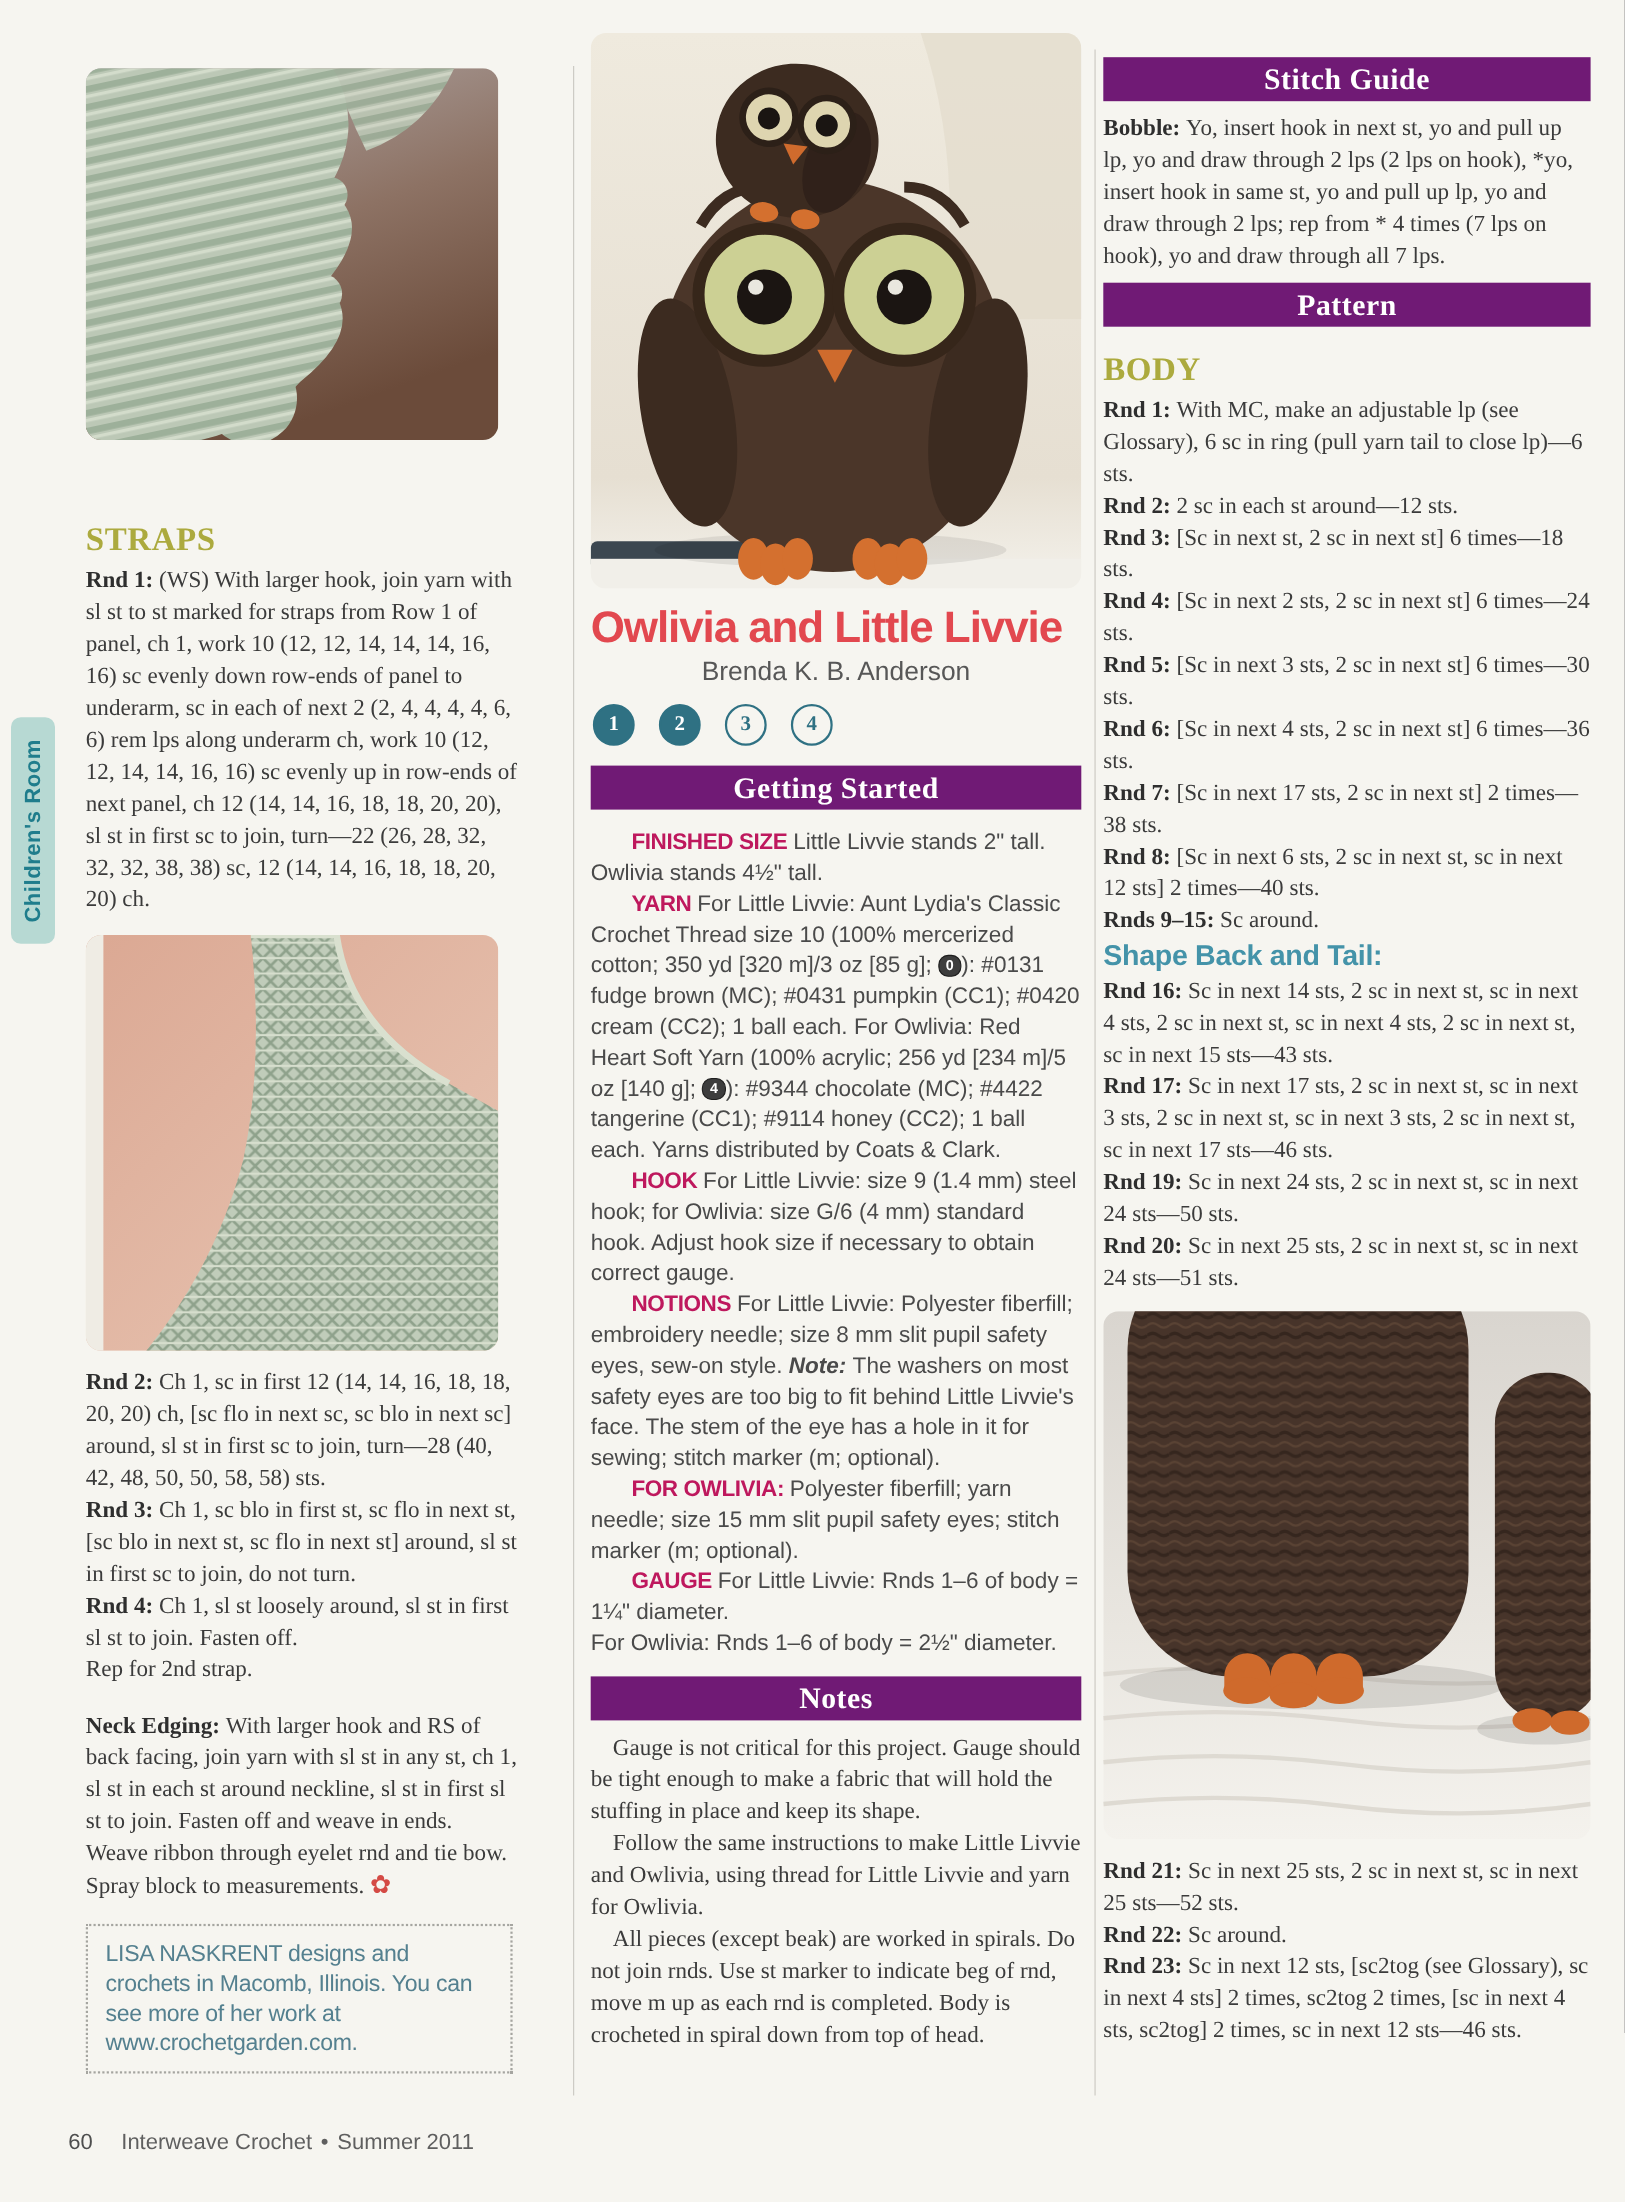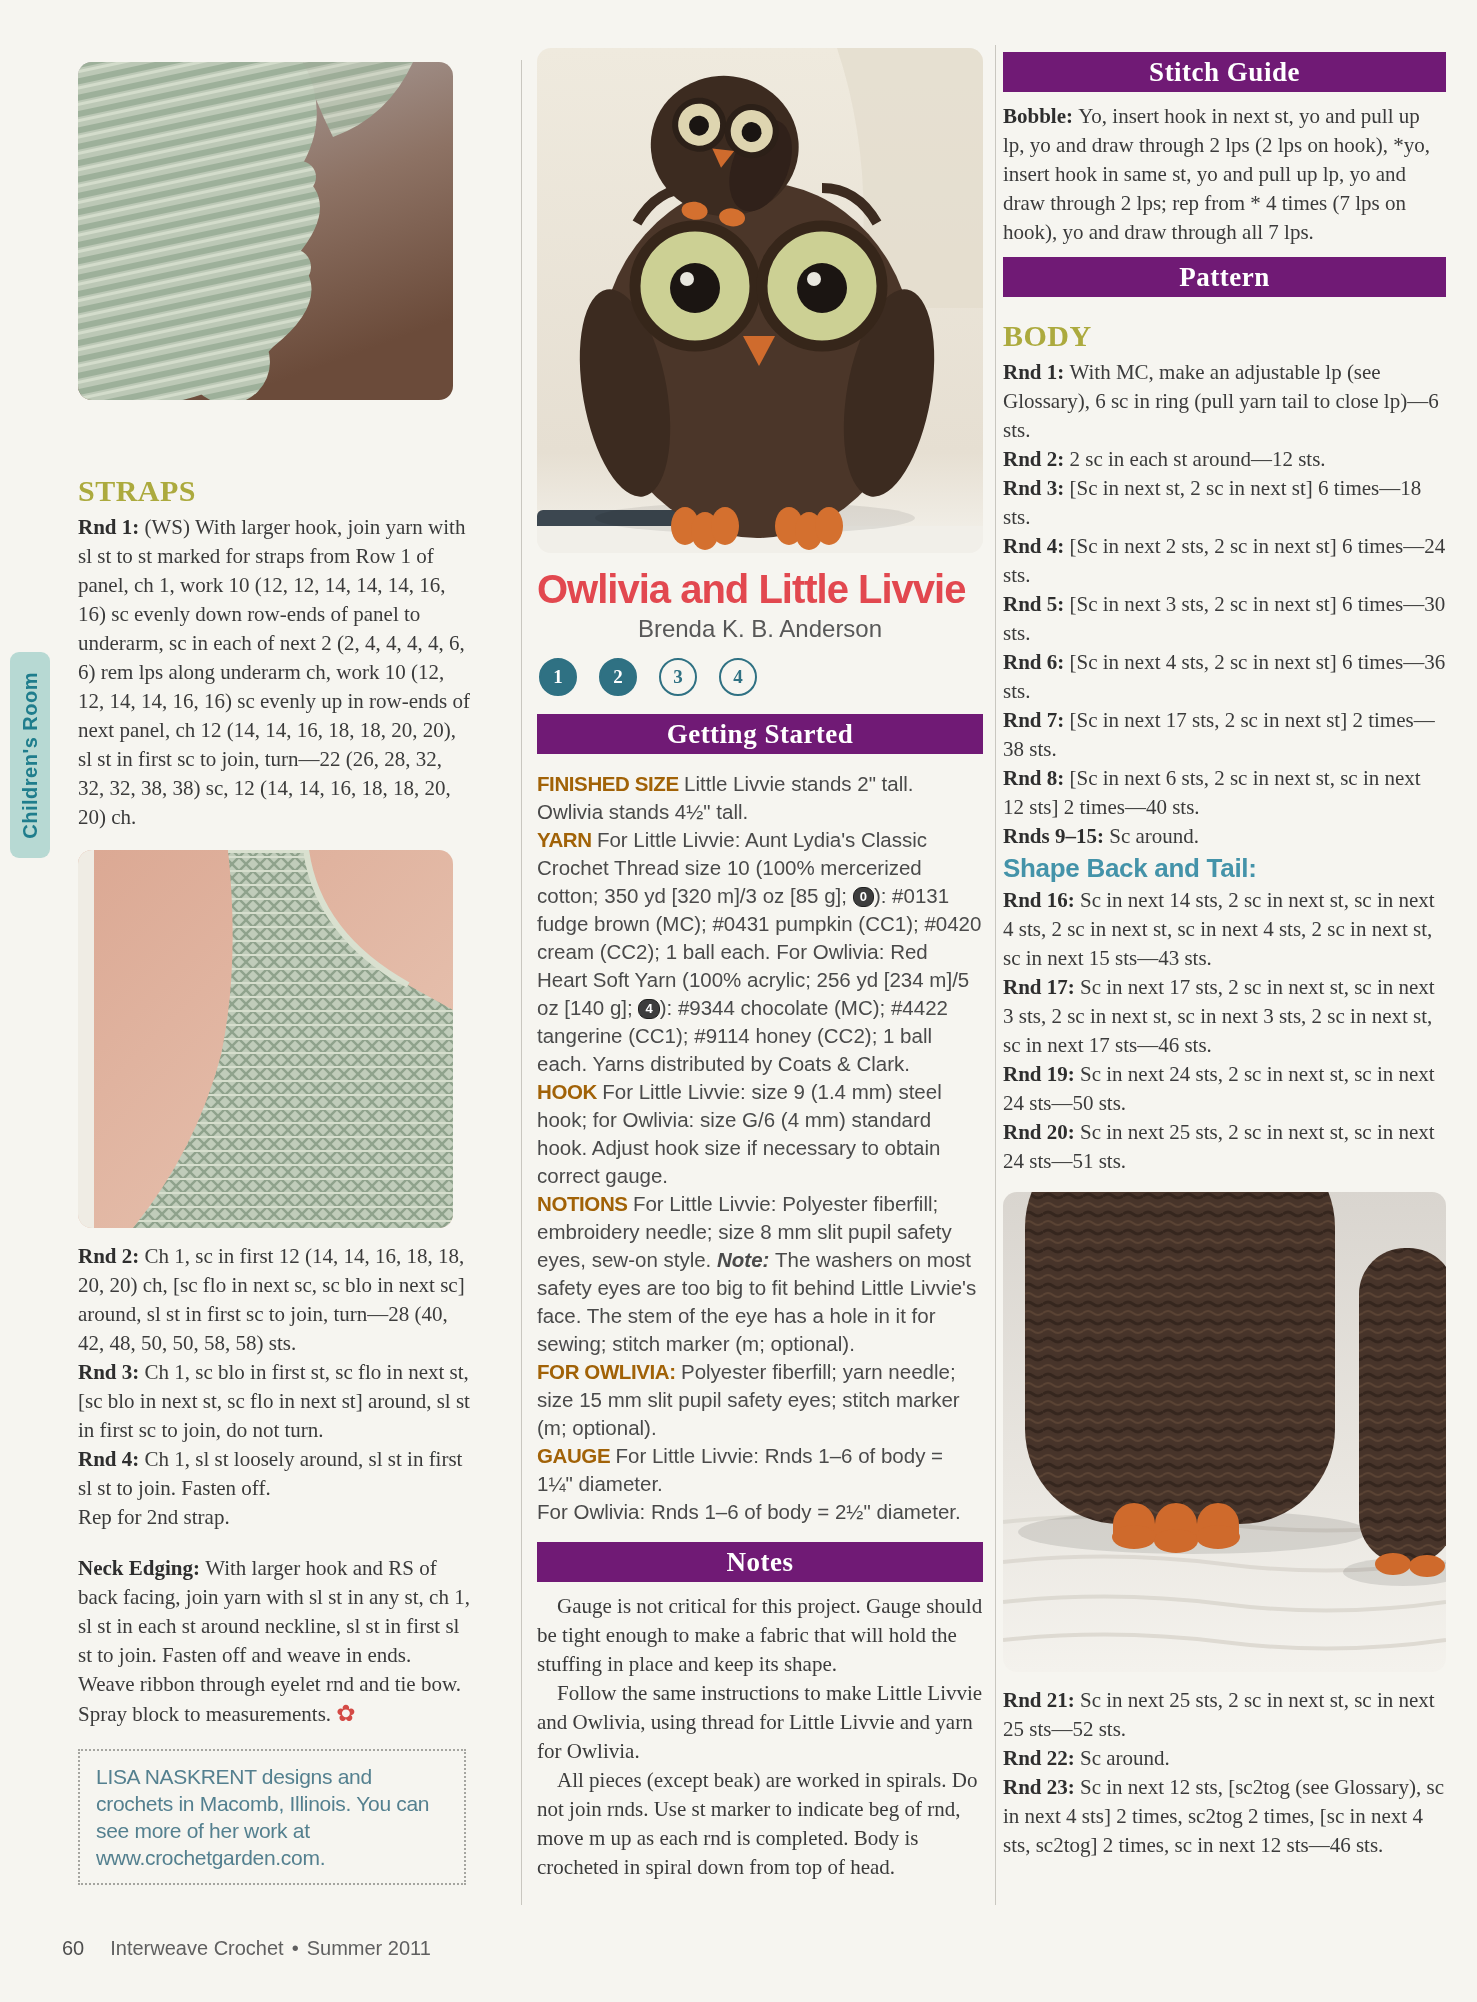--- a/index.html
+++ b/index.html
@@ -3,21 +3,21 @@
 <meta charset="utf-8">
 <style>
   html,body{margin:0;padding:0;background:#8a8a8a;}
   #page{position:relative;width:1477px;height:2002px;background:#f6f5f0;overflow:hidden;
         font-family:"Liberation Serif",serif;color:#3b3b3b;}
   
   .vdivider{position:absolute;width:1px;background:#c9c7c0;}
   #divider-lm{left:521px;top:60px;height:1845px;}
   #divider-mr{left:995px;top:45px;height:1860px;}
   #left-col{position:absolute;left:78px;top:62px;width:392px;}
-  #mid-col{position:absolute;left:537px;top:48px;width:446px;}
+  #mid-col{position:absolute;left:537px;top:30px;width:446px;}
   #right-col{position:absolute;left:1003px;top:52px;width:443px;}
   
   #tab{position:absolute;left:10px;top:652px;width:40px;height:206px;background:#b7d9d3;
        border-radius:9px;display:flex;align-items:center;justify-content:center;}
   #tab span{writing-mode:vertical-rl;transform:rotate(180deg);
        font:bold 20px/1 "Liberation Sans",sans-serif;color:#1f7d8c;letter-spacing:.5px;}
   
   .photo{border-radius:14px;overflow:hidden;display:block;}
   #photo-straps{width:375px;height:338px;margin:0 0 74px 0;}
   #photo-neckline{width:375px;height:378px;margin:18px 0 14px 0;}
@@ -28,21 +28,21 @@
        font:bold 27px/40px "Liberation Serif",serif;letter-spacing:.5px;}
   .h-olive{font:bold 30px/1.1 "Liberation Serif",serif;color:#acaa3e;letter-spacing:.5px;margin:0 0 6px 0;}
   .subhead-teal{font:bold 26px/1.2 "Liberation Sans",sans-serif;color:#4493a9;margin:2px 0 2px 0;letter-spacing:-.3px;}
   #title{font:bold 40px/1.1 "Liberation Sans",sans-serif;color:#e2484f;letter-spacing:-1px;margin:12px 0 4px 0;}
   #author{font:24px/1.2 "Liberation Sans",sans-serif;color:#575757;margin:0 0 14px 0;text-align:center;}
   
   .round{margin:0;font:21px/29px "Liberation Serif",serif;color:#3b3b3b;}
   .gs-entry{margin:0;font:20.5px/28px "Liberation Sans",sans-serif;color:#4a4a4a;}
   .note-para{margin:0;font:21px/29px "Liberation Serif",serif;text-indent:20px;color:#3b3b3b;}
   .seg-b{font-weight:bold;color:#2e2e2e;}
-  .seg-label{font-family:"Liberation Sans",sans-serif;font-weight:bold;color:#a16207;letter-spacing:-.4px;}
+  .seg-label{font-family:"Liberation Sans",sans-serif;font-weight:bold;color:#be185d;letter-spacing:-.4px;margin-left:37px;}
   .seg-note{font-weight:bold;font-style:italic;}
   .seg-flower{color:#d44a45;font-size:23px;}
   .seg-yarn{display:inline-block;background:#3d3d3d;color:#fff;border:1px solid #1e1e1e;
             font:bold 13px/16px "Liberation Sans",sans-serif;border-radius:9px;padding:1px 6px;vertical-align:2px;}
   
   #difficulty{display:flex;gap:22px;margin:4px 0 18px 2px;}
   .circ{width:34px;height:34px;border-radius:50%;display:flex;align-items:center;justify-content:center;
         font:bold 19px/1 "Liberation Serif",serif;}
   .circ.filled{background:#2f7183;color:#fff;border:2px solid #2f7183;}
   .circ.outline{background:transparent;color:#2f7183;border:2px solid #2f7183;}

